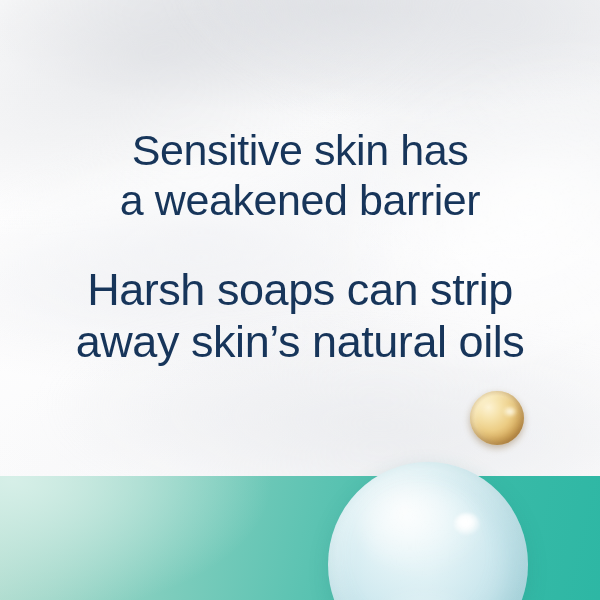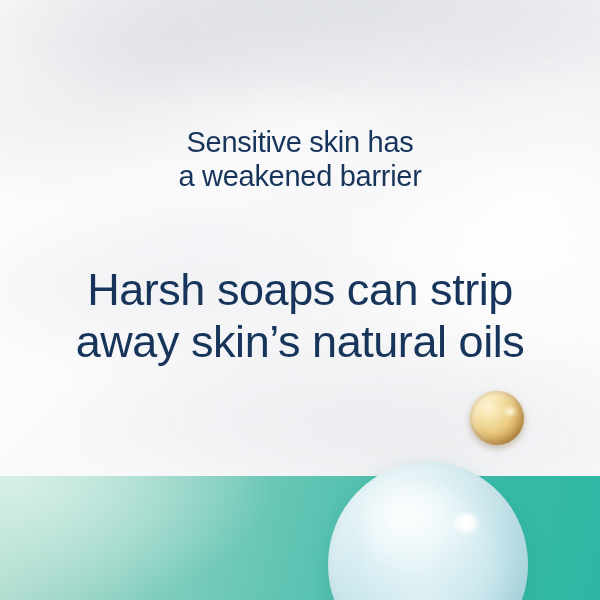--- a/index.html
+++ b/index.html
@@ -104,21 +104,21 @@
     width: 600px;
     text-align: center;
     color: #17355a;
     font-weight: 500;
     letter-spacing: -0.01em;
     line-height: 1.16;
     white-space: pre-line;
   }
   .copy-1 {
     top: 126px;
-    font-size: 29px;
+    font-size: 43px;
   }
   .copy-2 {
     top: 264px;
     font-size: 45px;
   }
 
   
   .oil-drop {
     position: absolute;
     left: 470px;

